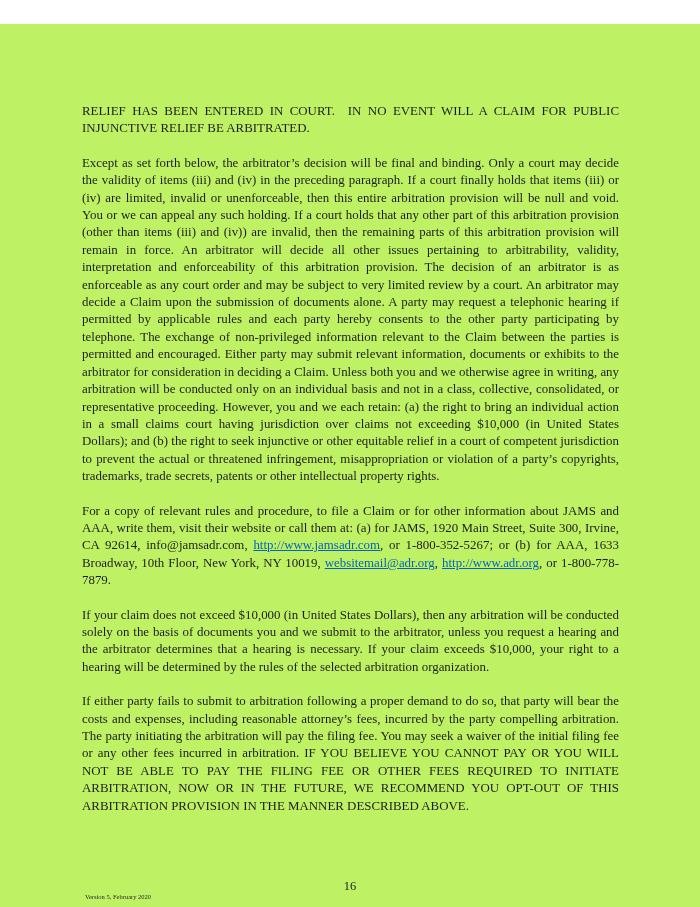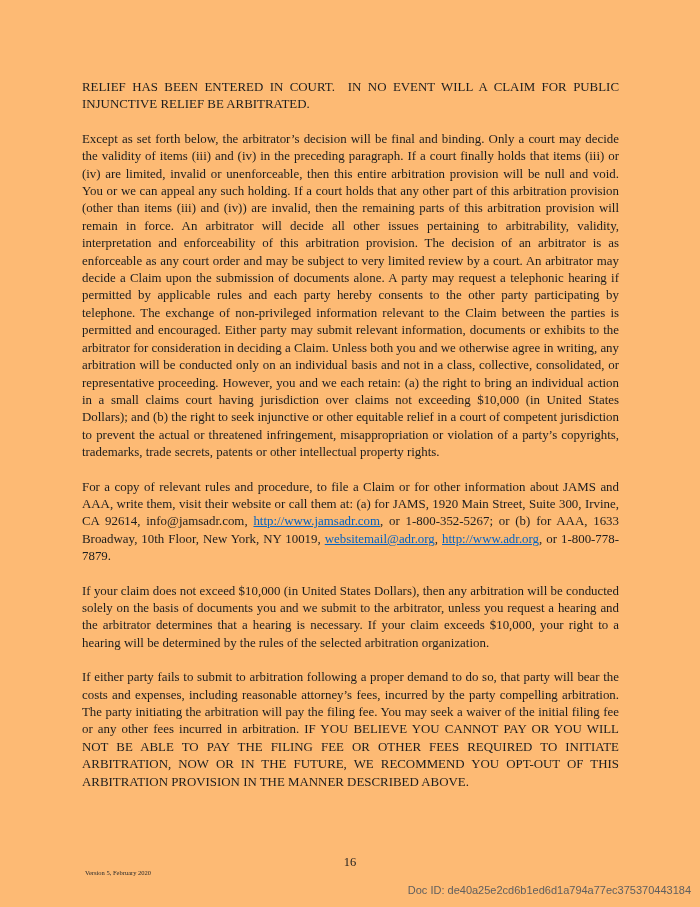--- a/index.html
+++ b/index.html
@@ -8,21 +8,22 @@
     width: 700px;
     height: 907px;
     position: relative;
     overflow: hidden;
     font-family: "Liberation Serif", serif;
     color: #1d1d1d;
   }
   .page {
     position: absolute;
     inset: 0;
-    background: #fdba74;
+    background: #bef264;
+    margin-top: 24px;
   }
   .content {
     position: absolute;
     left: 82px;
     top: 79px;
     width: 537px;
   }
   .content p {
     font-size: 12.9px;
     line-height: 17.4px;

